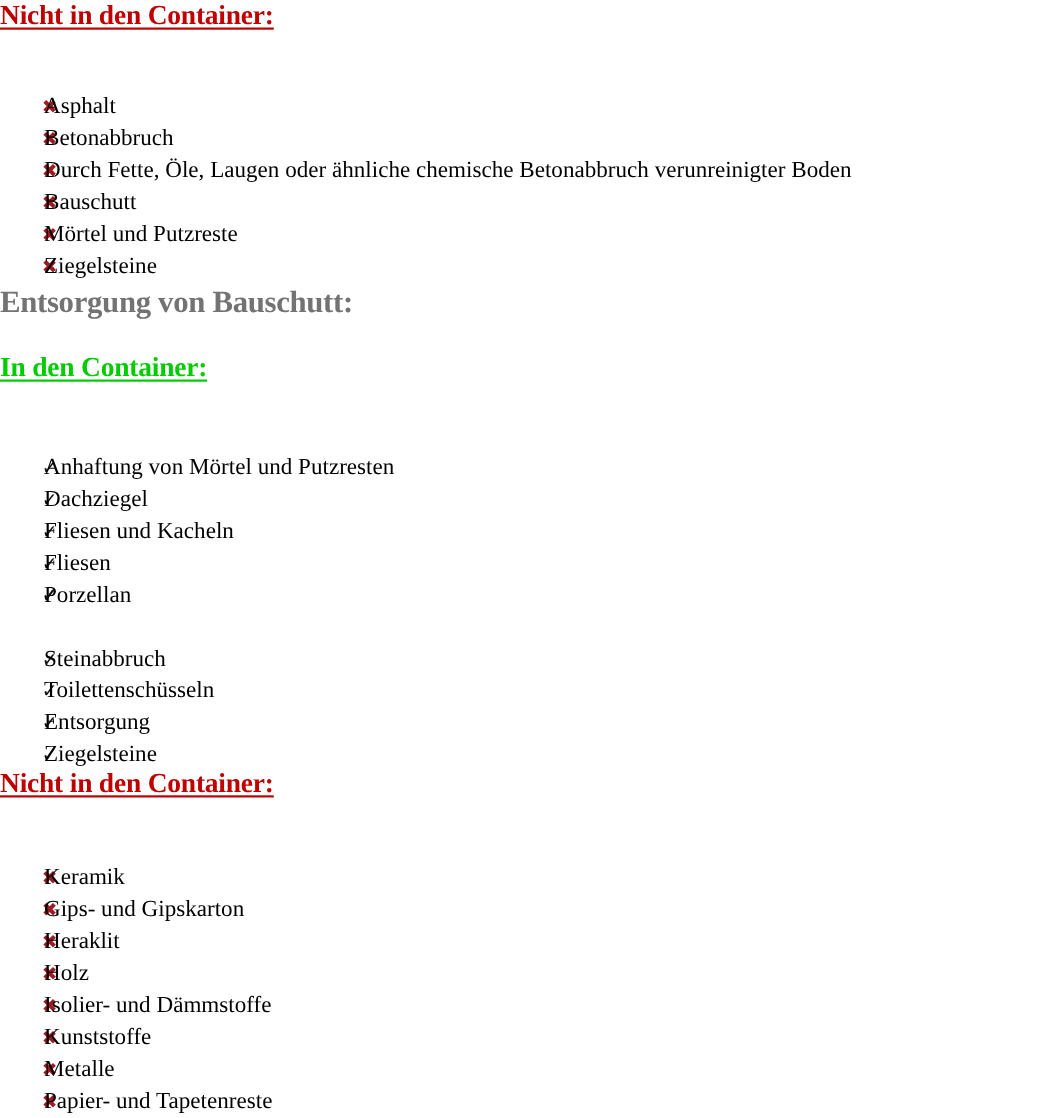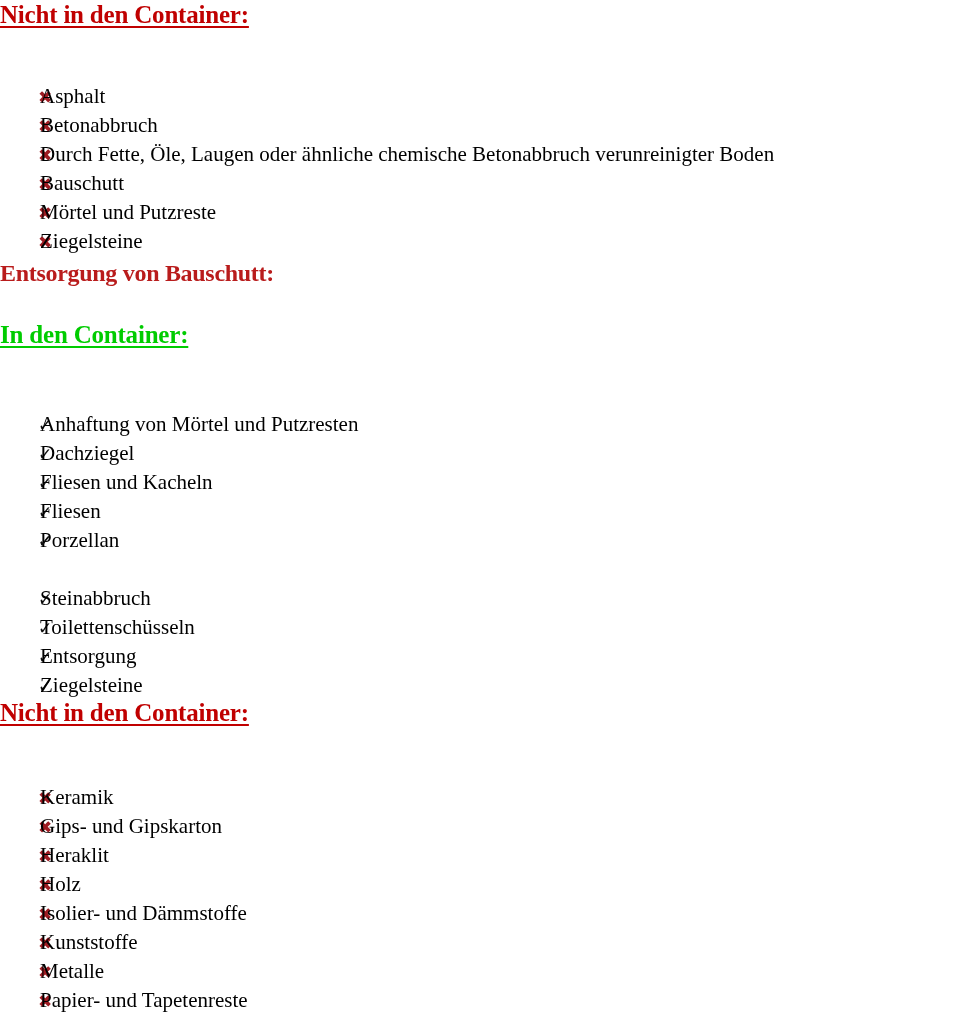--- a/index.html
+++ b/index.html
@@ -34,23 +34,23 @@
     text-underline-offset: 3px;
     letter-spacing: -0.2px;
     margin: 0;
     padding: 0;
     white-space: nowrap;
   }
   .heading-red   { color: #C00000; }
   .heading-green { color: #00CC00; }
 
   .heading-main {
-    font-size: 24px;
+    font-size: 28px;
     font-weight: bold;
-    color: #b91c1c;
+    color: #737373;
     line-height: 1.05;
     margin: 0;
     padding: 0;
     letter-spacing: -0.3px;
     white-space: nowrap;
   }
 
   
   ul.marklist {
     list-style: none;

